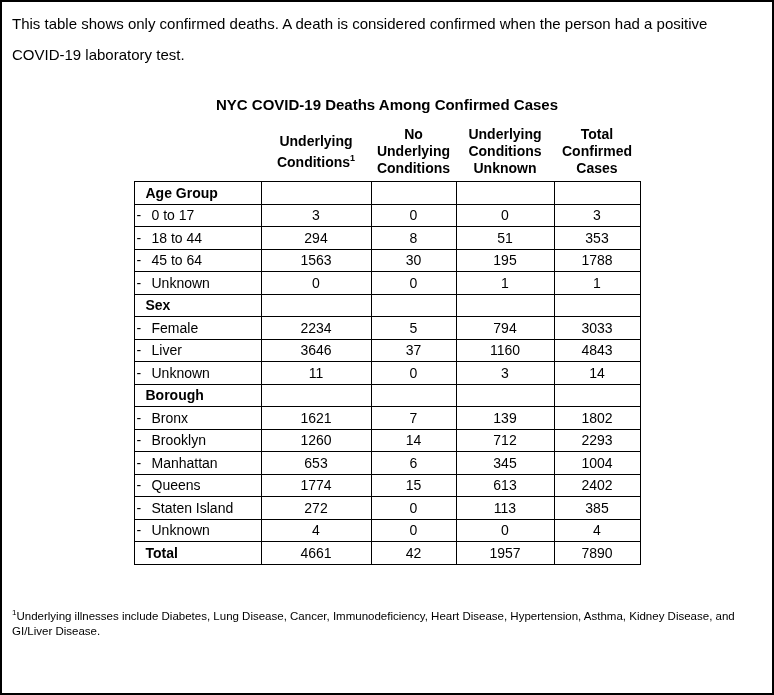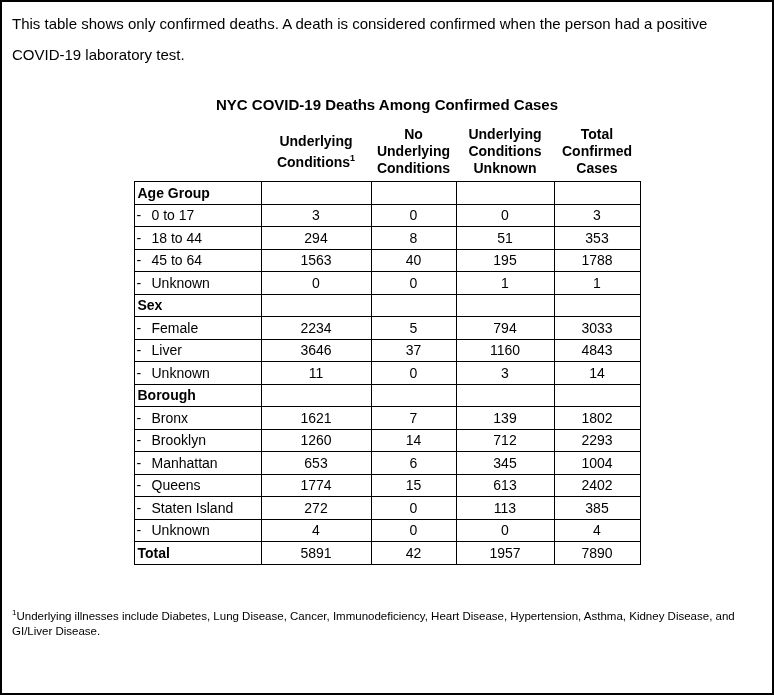--- a/index.html
+++ b/index.html
@@ -58,21 +58,21 @@
     text-align: left;
     padding-left: 2px;
   }
   .dash {
     display: inline-block;
     width: 15px;
   }
   tr.row-section td.label-cell,
   tr.row-total td.label-cell {
     font-weight: 700;
-    padding-left: 3px;
+    padding-left: 11px;
   }
   .footnote {
     font-size: 11.5px;
     line-height: 16px;
     margin: 40px 10px 0 10px;
   }
   .footnote sup { font-size: 8px; }
 </style>
 </head>
 <body>
@@ -116,21 +116,21 @@
       <tr class="row-data">
     <td class="label-cell"><span class="dash">-</span><span>18 to 44</span></td>
     <td>294</td>
     <td>8</td>
     <td>51</td>
     <td>353</td>
   </tr>
       <tr class="row-data">
     <td class="label-cell"><span class="dash">-</span><span>45 to 64</span></td>
     <td>1563</td>
-    <td>40</td>
+    <td>30</td>
     <td>195</td>
     <td>1788</td>
   </tr>
       <tr class="row-data">
     <td class="label-cell"><span class="dash">-</span><span>Unknown</span></td>
     <td>0</td>
     <td>0</td>
     <td>1</td>
     <td>1</td>
   </tr>
@@ -206,21 +206,21 @@
   </tr>
       <tr class="row-data">
     <td class="label-cell"><span class="dash">-</span><span>Unknown</span></td>
     <td>4</td>
     <td>0</td>
     <td>0</td>
     <td>4</td>
   </tr>
       <tr class="row-total">
     <td class="label-cell"><span>Total</span></td>
-    <td>5891</td>
+    <td>4661</td>
     <td>42</td>
     <td>1957</td>
     <td>7890</td>
   </tr>
     </tbody>
 </table>
 
 <p class="footnote"><sup>1</sup><span>Underlying illnesses include Diabetes, Lung Disease, Cancer, Immunodeficiency, Heart Disease, Hypertension, Asthma, Kidney Disease, and GI/Liver Disease.</span></p>
 
 </body></html>

